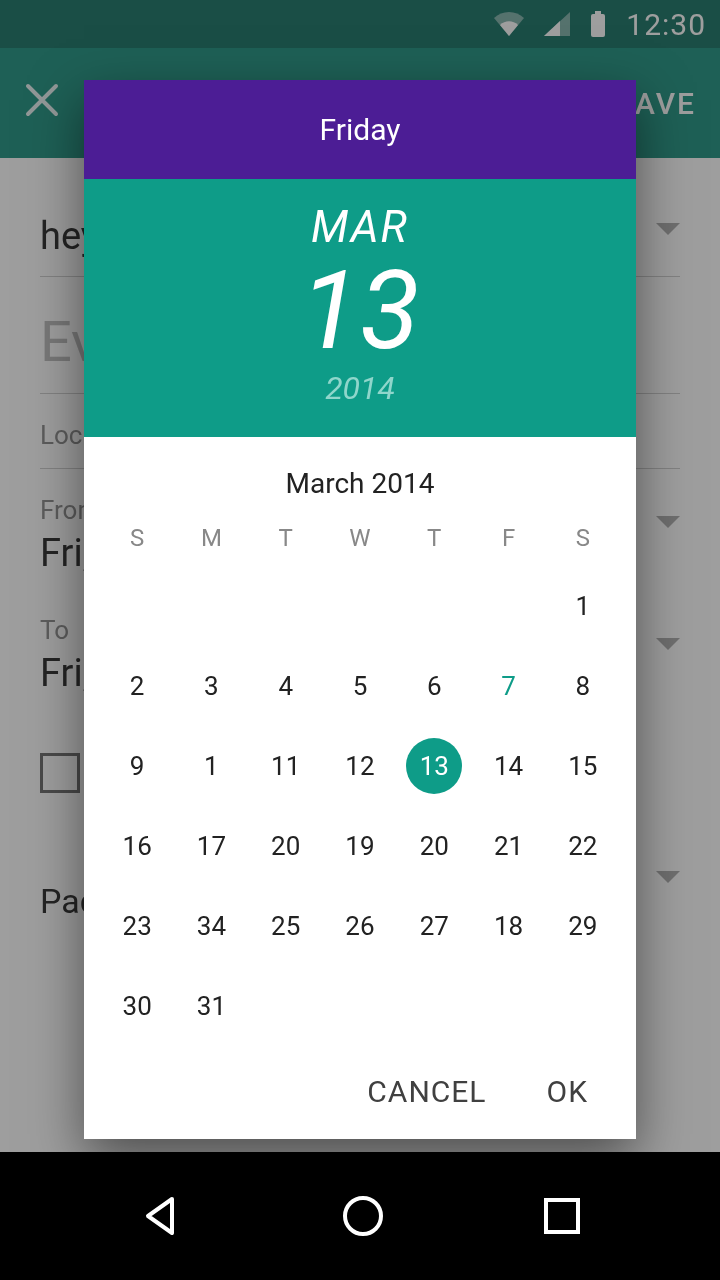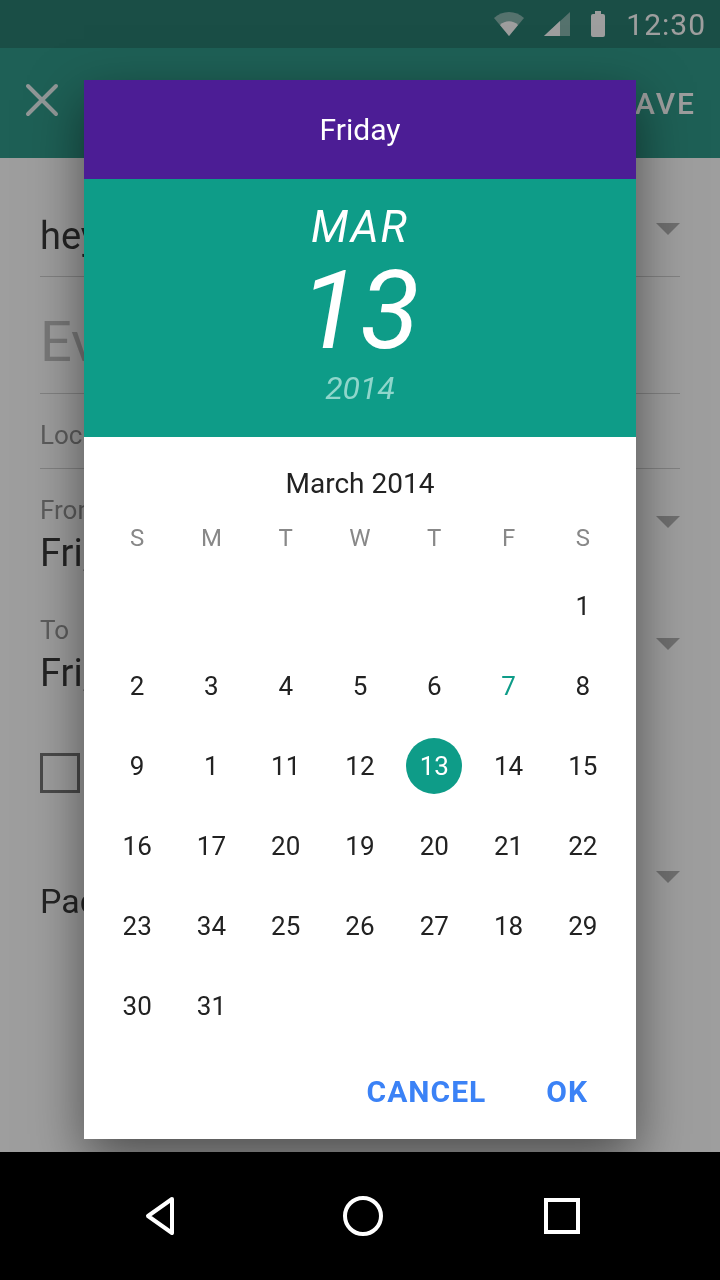--- a/index.html
+++ b/index.html
@@ -82,22 +82,22 @@
   .calendar td.empty { }
   .calendar td .cell {
     display: inline-flex; align-items: center; justify-content: center;
     width: 56px; height: 56px; border-radius: 50%;
   }
   .calendar td.selected .cell { background: #0e9c88; color: #fff; }
   .calendar td.highlight { color: #0e9c88; }
 
   .dialog-actions {
     display: flex; justify-content: flex-end; gap: 60px;
-    padding: 28px 48px 30px; font-size: 30px; font-weight: 700;
-    color: #3b82f6; letter-spacing: 1px;
+    padding: 28px 48px 30px; font-size: 30px; font-weight: 400;
+    color: #404040; letter-spacing: 1px;
   }
   .dialog-actions span { cursor: pointer; }
 
   
   .nav-bar {
     position: absolute; left: 0; right: 0; bottom: 0; height: 128px;
     background: #000; display: flex; align-items: center; justify-content: space-around;
     padding: 0 60px;
   }
   .nav-bar svg { display: block; }

